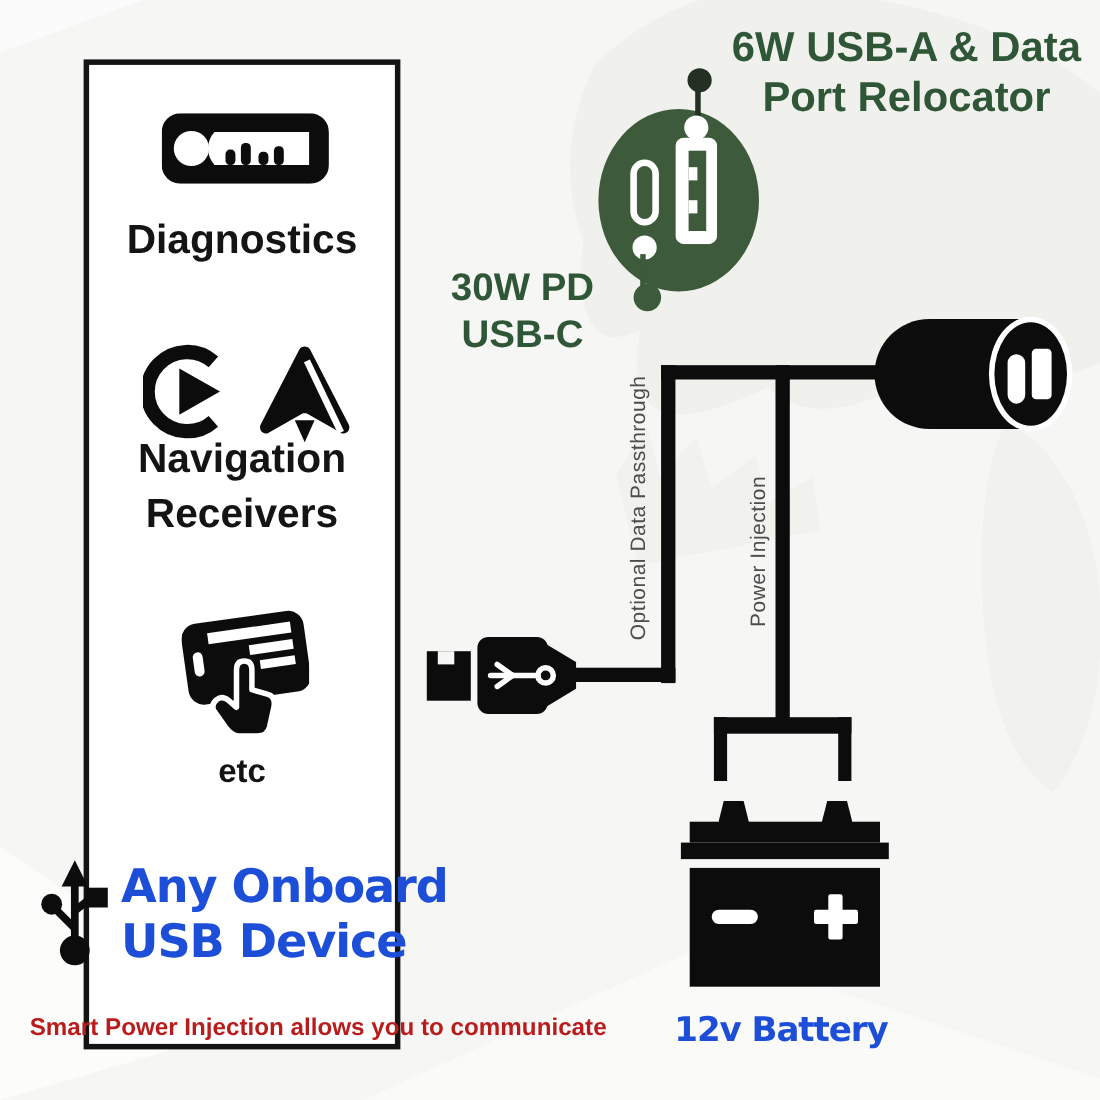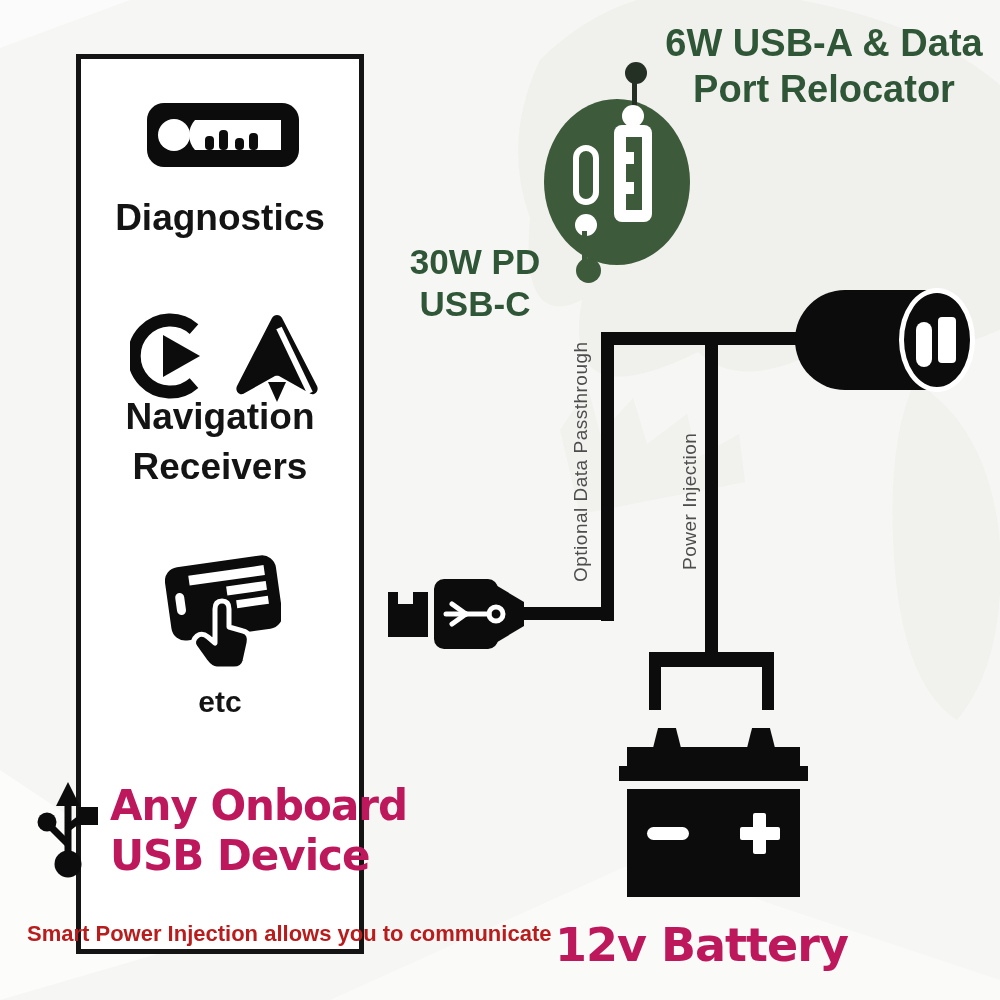--- a/index.html
+++ b/index.html
@@ -65,25 +65,25 @@
   
   .bat-term{position:absolute;top:728px;width:28px;height:20px;background:#0c0c0c;clip-path:polygon(18% 0,82% 0,100% 100%,0 100%);}
   .bat-top{position:absolute;left:627px;top:747px;width:173px;height:19px;background:#0c0c0c;}
   .bat-lip{position:absolute;left:619px;top:766px;width:189px;height:15px;background:#0c0c0c;}
   .bat-body{position:absolute;left:627px;top:789px;width:173px;height:108px;background:#0c0c0c;}
   .bat-minus{position:absolute;left:647px;top:827px;width:42px;height:13px;background:#ffffff;border-radius:7px;}
   .bat-plus-h{position:absolute;left:740px;top:827px;width:40px;height:13px;background:#ffffff;border-radius:2px;}
   .bat-plus-v{position:absolute;left:753px;top:813px;width:13px;height:41px;background:#ffffff;border-radius:2px;}
   
   .blocky{
-    position:absolute;color:#be185d;font-weight:800;letter-spacing:-1px;
+    position:absolute;color:#1d4ed8;font-weight:800;letter-spacing:-1px;
     font-family:"DejaVu Sans","Liberation Sans",sans-serif;
   }
   .onboard-txt{left:110px;top:781px;width:320px;font-size:42px;line-height:50px;}
-  .battery-txt{left:555px;top:918px;width:310px;font-size:46px;}
+  .battery-txt{left:555px;top:918px;width:310px;font-size:31px;text-align:center;}
   
   .footer-txt{
     position:absolute;left:27px;top:919px;width:540px;
     color:#b91c1c;font-size:22px;line-height:29px;font-weight:600;
   }
 </style>
 </head>
 <body>
 
 <div id="canvas">

